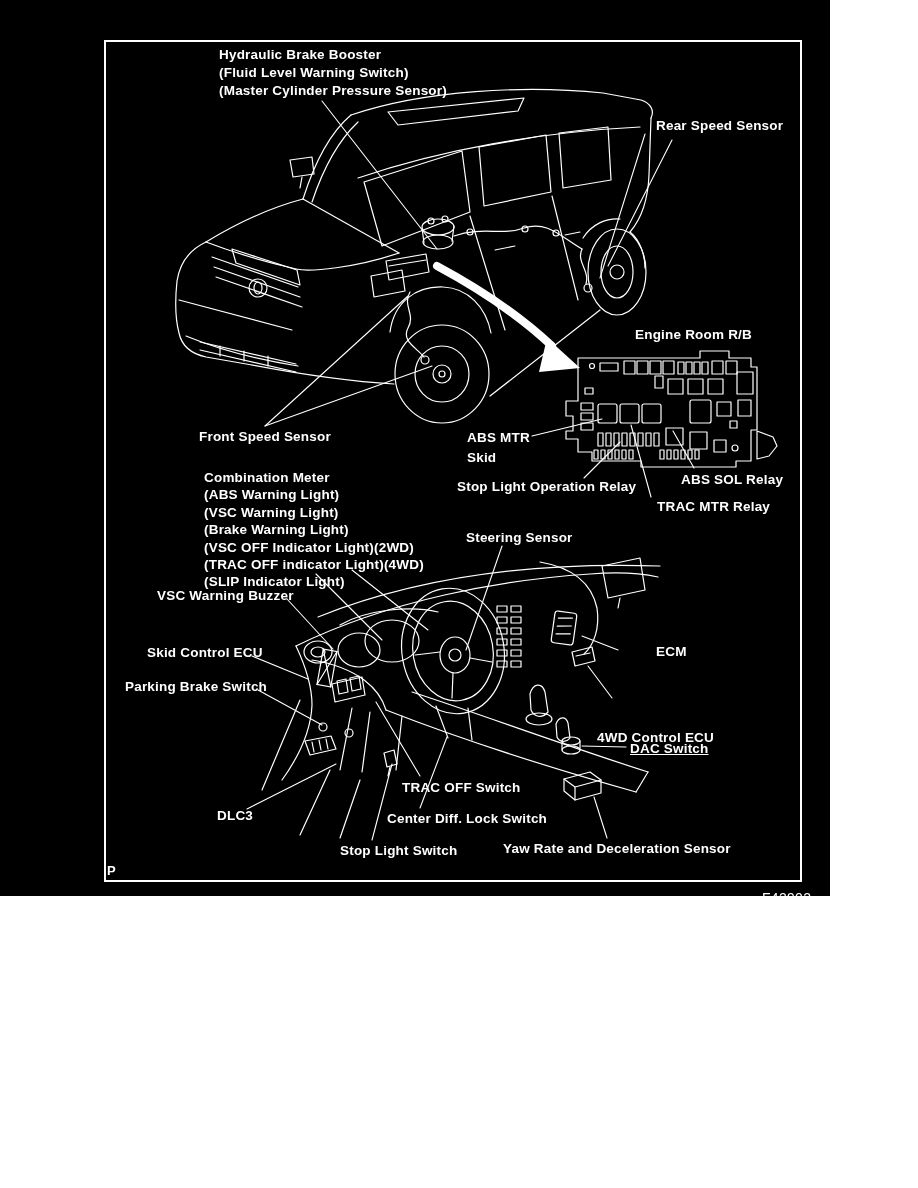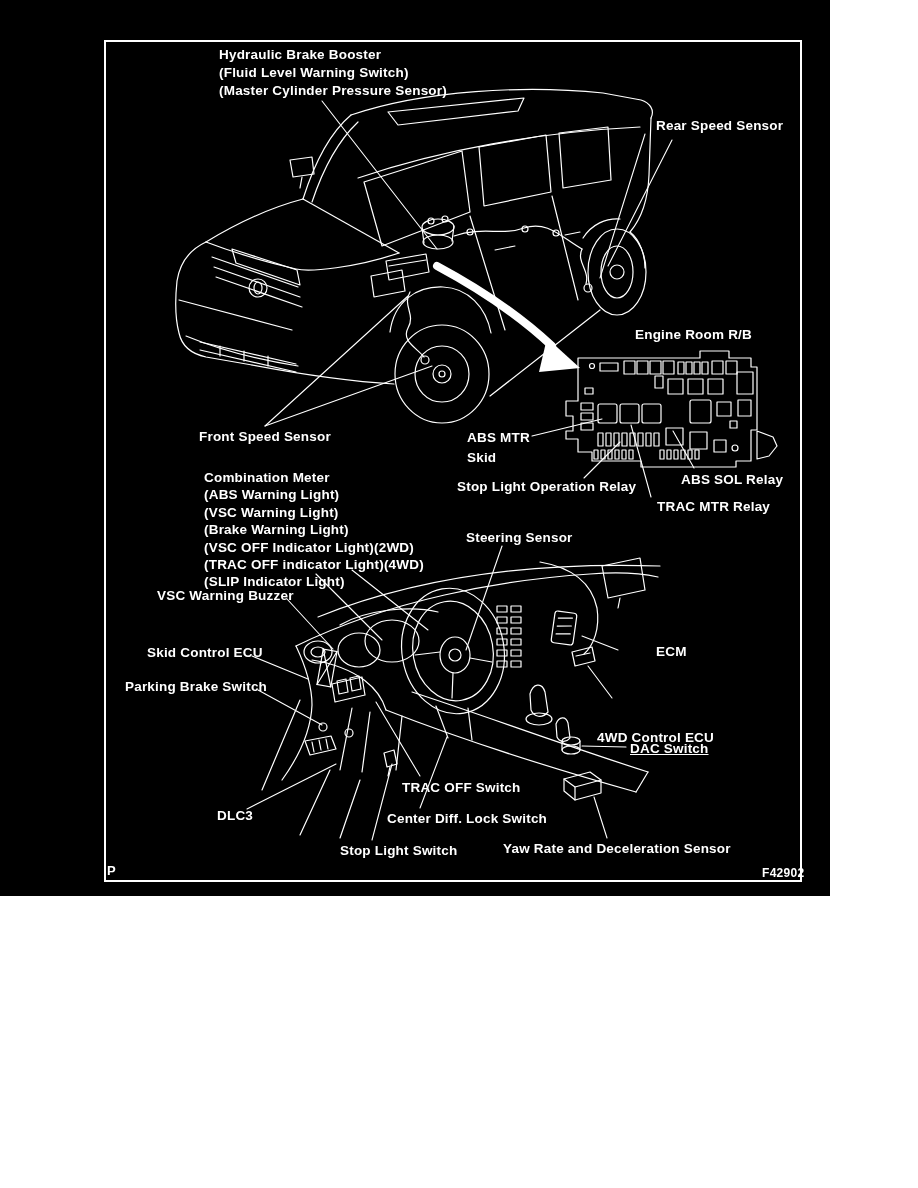--- a/index.html
+++ b/index.html
@@ -8,21 +8,21 @@
   #black-area{position:absolute;left:0;top:0;width:830px;height:896px;background:#000000;}
   #figure-frame{position:absolute;left:104px;top:40px;width:694px;height:838px;
         border:2px solid #ffffff;}
   svg.art{position:absolute;left:0;top:0;}
   .lbl{position:absolute;color:#ffffff;font-size:13.5px;font-weight:600;
        letter-spacing:.2px;white-space:nowrap;line-height:18px;}
   .lbl .ln{display:block;}
   .lh17 .ln{line-height:17.4px;}
   .lh20 .ln{line-height:20px;}
   .marker{position:absolute;color:#ffffff;font-weight:700;font-size:13px;}
-  .figcode{position:absolute;color:#ffffff;font-weight:700;font-size:12px;letter-spacing:.3px;}
+  .figcode{position:absolute;color:#ffffff;font-weight:400;font-size:14px;letter-spacing:.3px;margin-top:24px;}
 </style>
 </head>
 <body>
 
 <div id="page">
   <div id="black-area"></div>
   <div id="figure-frame"></div>
 
   <svg class="art" width="830" height="896" viewBox="0 0 830 896">
 

